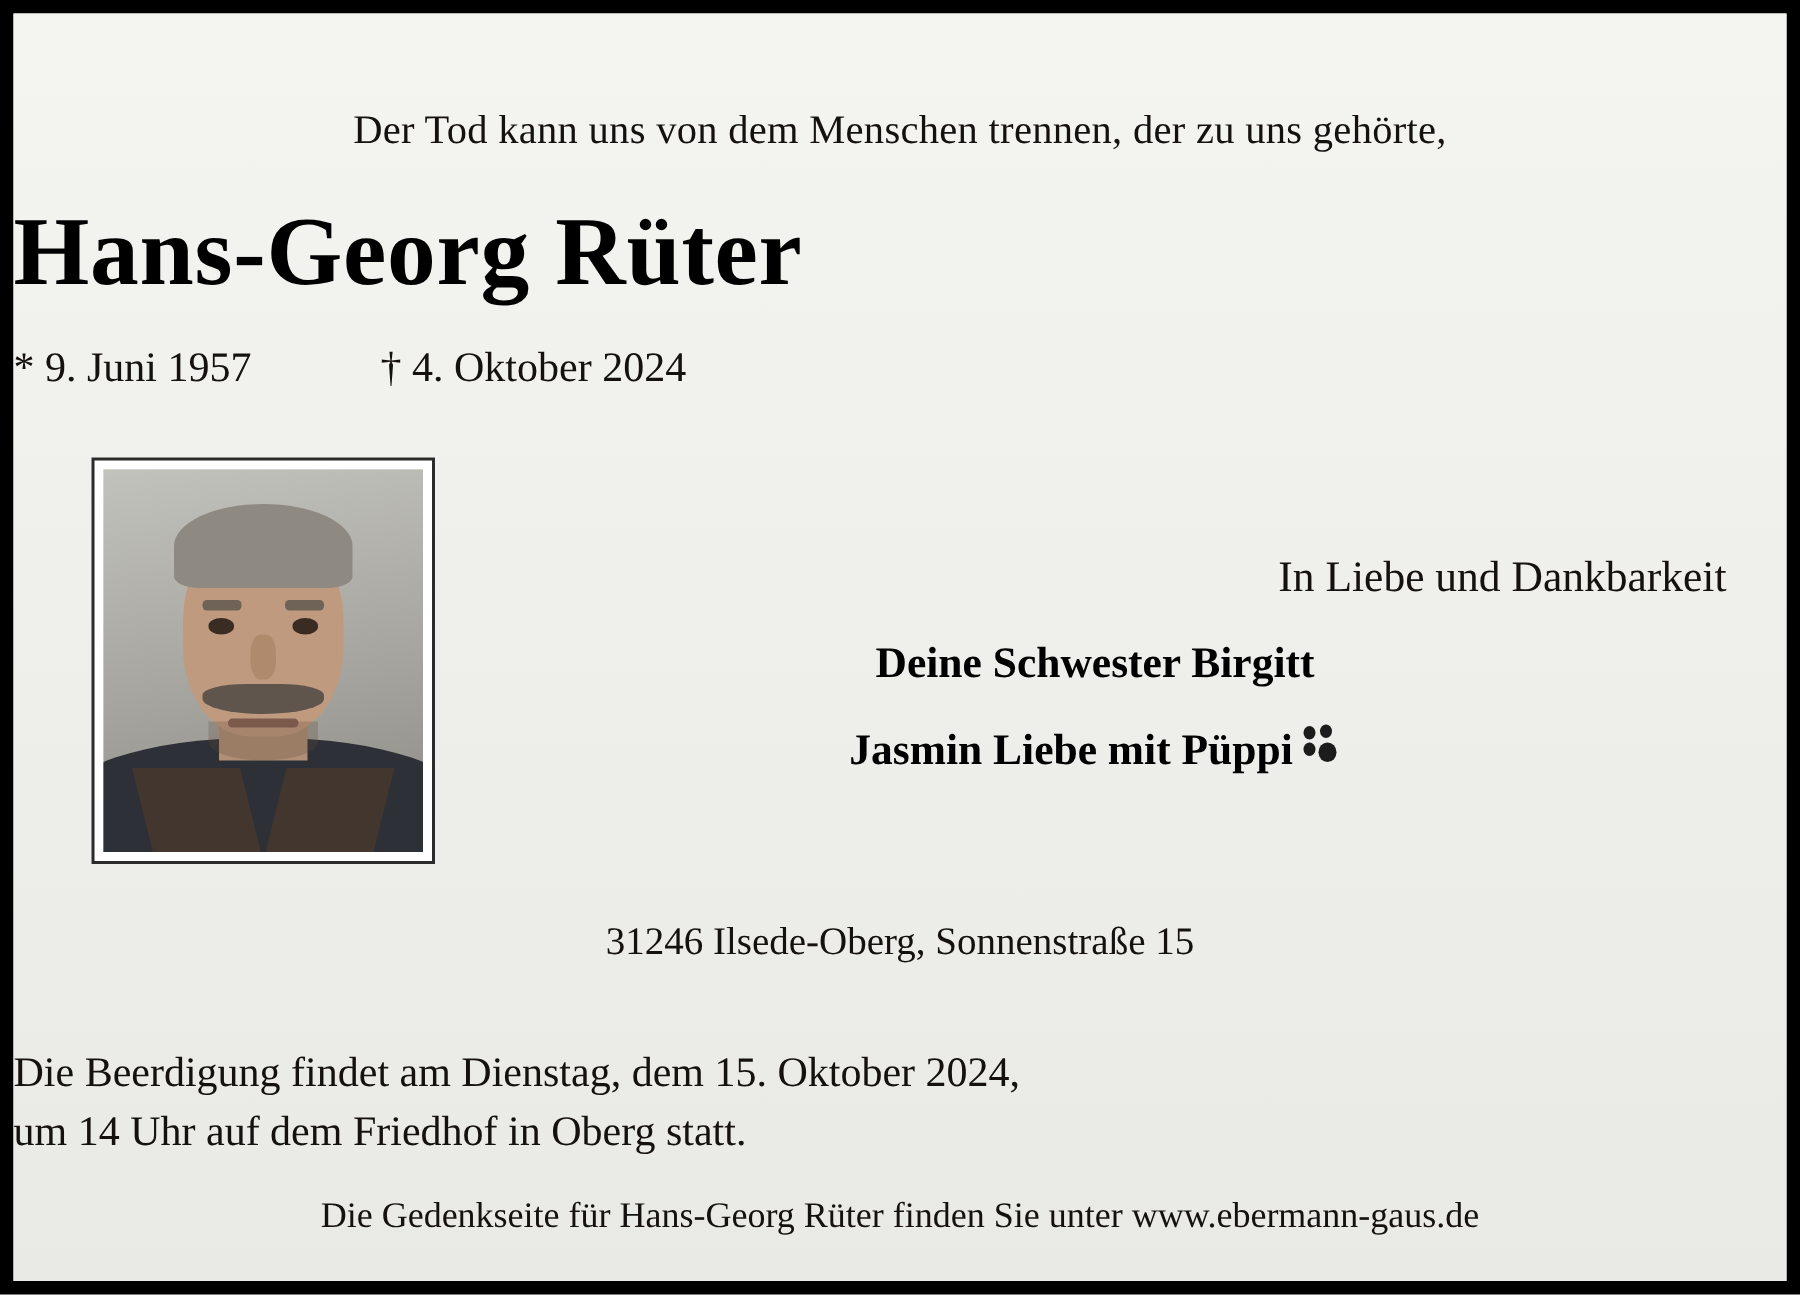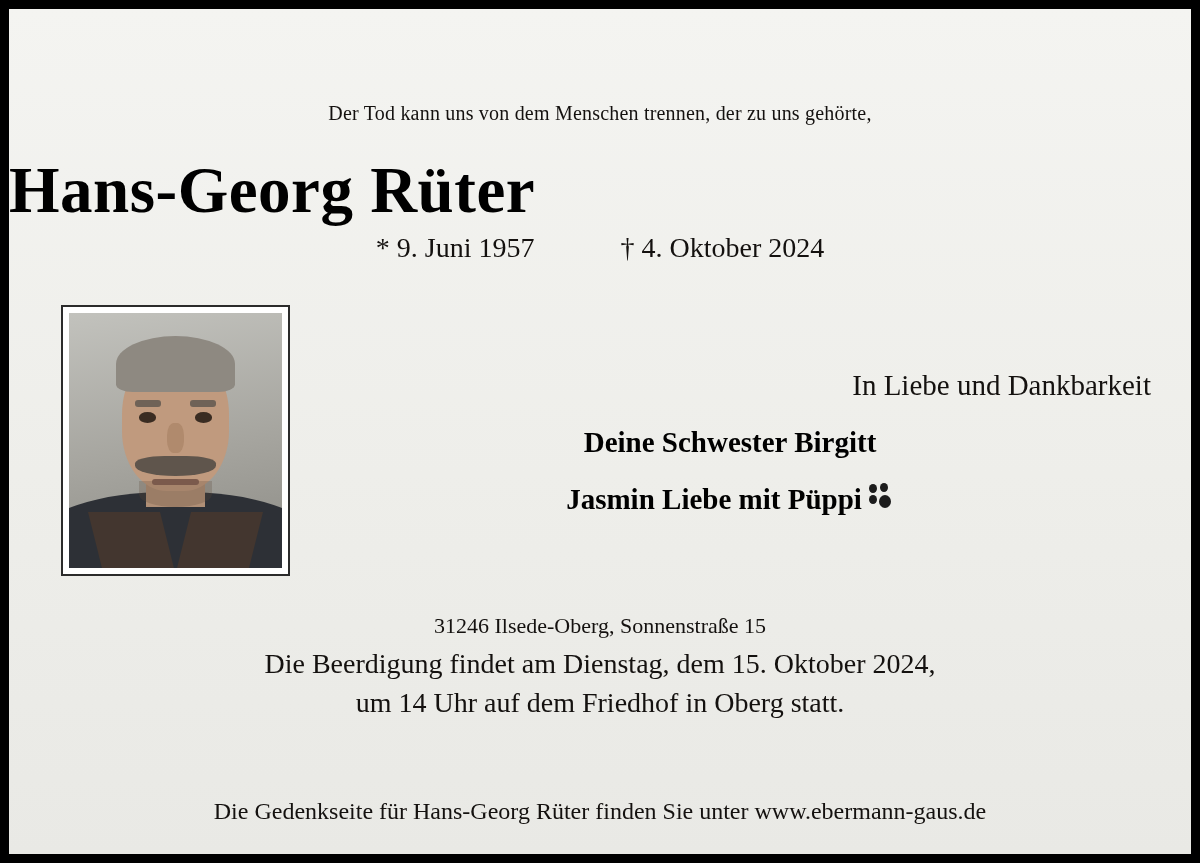--- a/index.html
+++ b/index.html
@@ -29,39 +29,39 @@
     position: absolute;
     left: 0;
     top: 0;
     right: 0;
     bottom: 0;
     background: linear-gradient(180deg, #f4f4f1 0%, #eeeeea 55%, #e9e9e5 100%);
   }
 
   .quote {
     text-align: center;
-    padding-top: 90px;
-    font-size: 20px;
+    padding-top: 58px;
+    font-size: 27px;
     line-height: 1.42;
     letter-spacing: 0.2px;
     color: #14110f;
   }
   .quote-line { display: block; }
 
   .name {
     margin-top: 26px;
     font-size: 65px;
     font-weight: bold;
     letter-spacing: 0.5px;
     color: #000000;
   }
 
   .dates {
-    text-align: center;
-    margin-top: 4px;
+    text-align: left;
+    margin-top: 24px;
     font-size: 28px;
     color: #14110f;
   }
   .dates .birth { display: inline-block; }
   .dates .gap { display: inline-block; width: 72px; }
   .dates .death { display: inline-block; }
 
   .photo-frame {
     position: absolute;
     left: 52px;
@@ -221,30 +221,30 @@
   .paw .t2 { left: 12px; top: 0px;  width: 8px;  height: 9px; }
   .paw .t3 { left: 1px;  top: 12px; width: 8px;  height: 9px; }
   .paw .main { left: 11px; top: 12px; width: 12px; height: 13px; }
 
   .address {
     position: absolute;
     left: 0;
     right: 0;
     top: 604px;
     text-align: center;
-    font-size: 22px;
+    font-size: 26px;
     color: #14110f;
   }
 
   .funeral {
     position: absolute;
     left: 0;
     right: 0;
-    top: 636px;
-    text-align: center;
+    top: 688px;
+    text-align: left;
     font-size: 28px;
     line-height: 1.38;
     color: #14110f;
   }
   .funeral span { display: block; }
 
   .footer {
     position: absolute;
     left: 0;
     right: 0;

